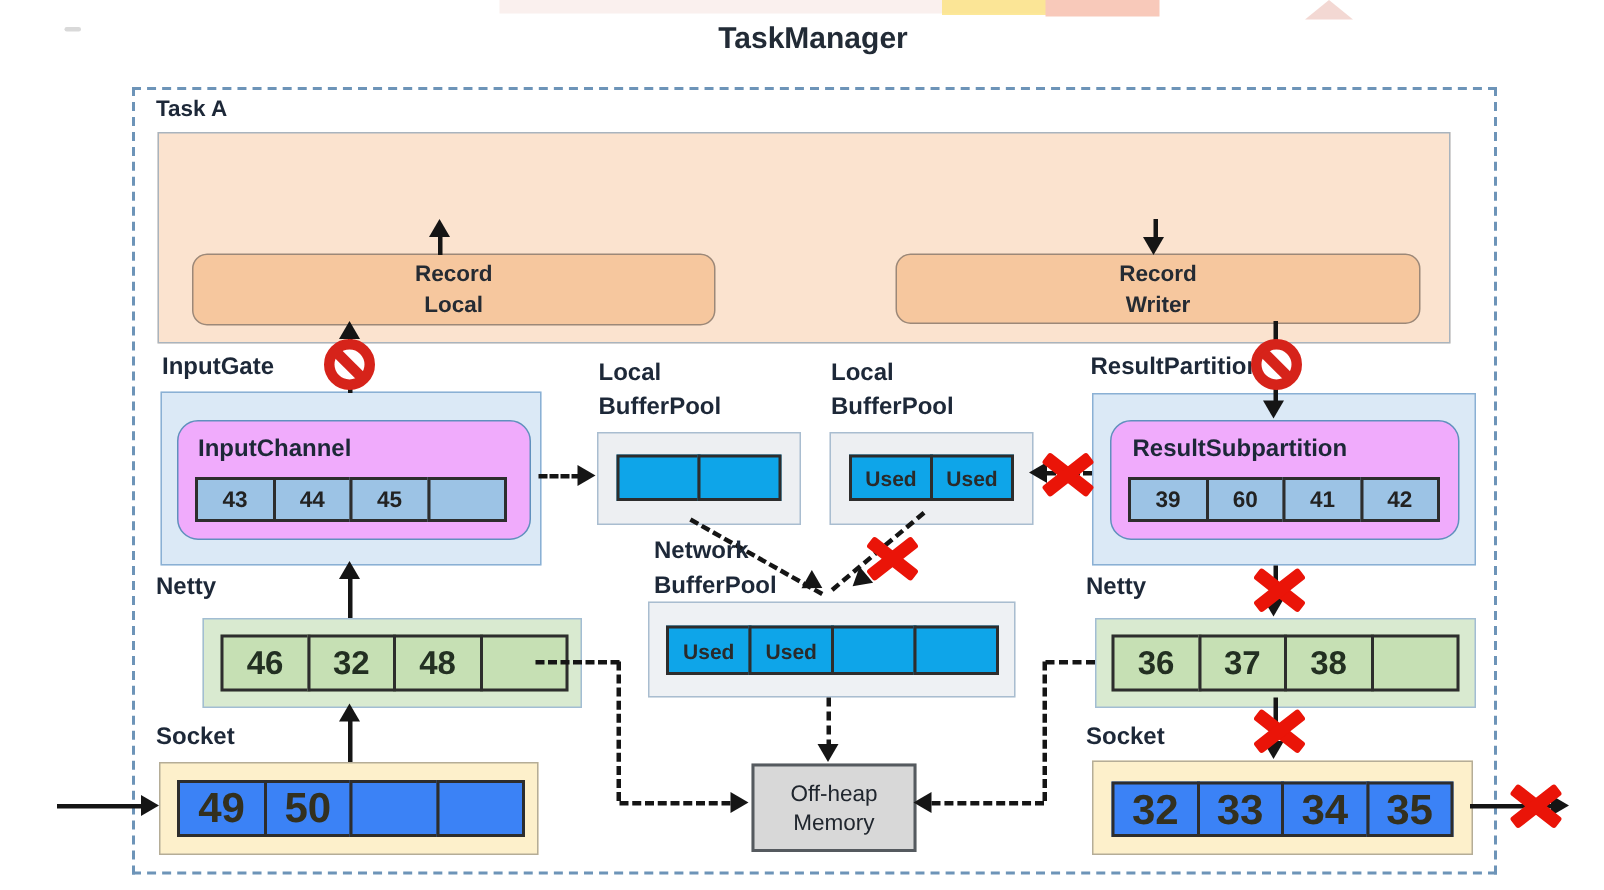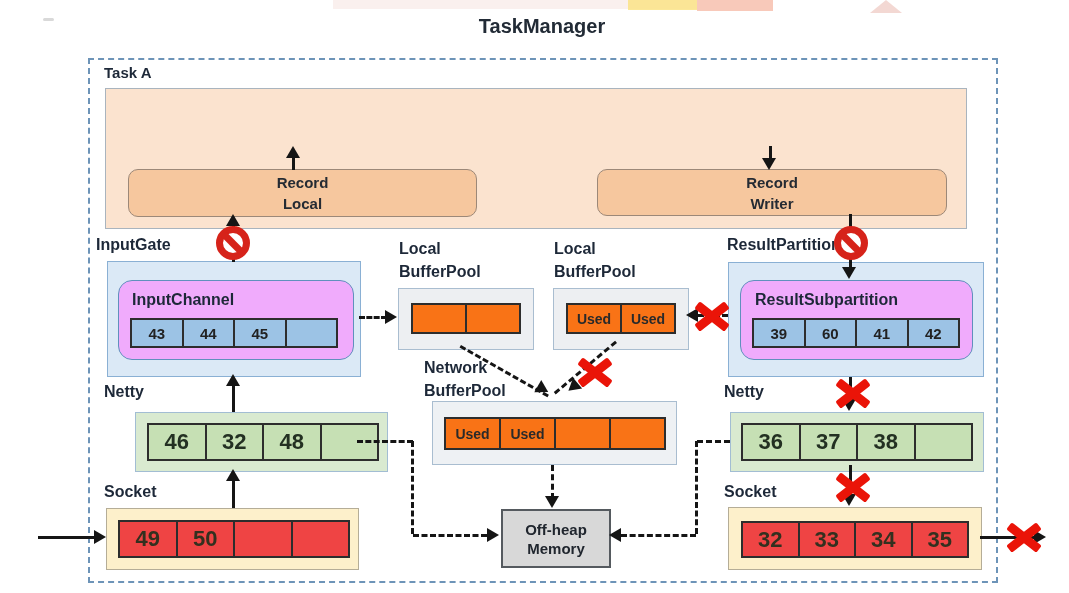--- a/index.html
+++ b/index.html
@@ -16,30 +16,30 @@
   .orange-box{position:absolute;background:#f6c79e;border:1px solid #9c8878;border-radius:10px;
               display:flex;flex-direction:column;align-items:center;justify-content:center;
               font-weight:bold;font-size:16px;color:#252b33;line-height:21px;}
   .blue-outer{position:absolute;background:#dbe9f6;border:1.5px solid #8ab0d4;}
   .blue-inner{position:absolute;background:#f0abfc;border:1.5px solid #6090bd;border-radius:14px;}
   .pool-box{position:absolute;background:#edeff2;border:1.5px solid #a9bdd0;}
   .green-box{position:absolute;background:#d9ead0;border:1.5px solid #a2bdd3;}
   .yellow-box{position:absolute;background:#fdf0cb;border:1.5px solid #b5ad97;}
   .offheap{position:absolute;left:501px;top:509px;width:106px;height:55px;background:#d8d8d8;
            border:2px solid #555a5f;display:flex;flex-direction:column;align-items:center;
-           justify-content:center;font-weight:bold;font-size:15px;line-height:19px;color:#20262e;}
+           justify-content:center;font-weight:normal;font-size:15px;line-height:19px;color:#20262e;}
   
   .cellrow{position:absolute;display:flex;}
   .cellrow .c{flex:1;display:flex;align-items:center;justify-content:center;
               font-weight:bold;border:2px solid #2d2d2d;margin-left:-2px;color:#222;}
   .cellrow .c:first-child{margin-left:0;}
   .cells-blue .c{background:#9cc3e5;font-size:15px;}
   .cells-green .c{background:#c6e0b4;font-size:22px;color:#233022;}
-  .cells-yellow .c{background:#ef4444;font-size:22px;color:#33301f;}
-  .cells-gray .c{background:#f97316;font-size:14px;color:#2a2a2a;}
+  .cells-yellow .c{background:#3b82f6;font-size:28px;color:#33301f;}
+  .cells-gray .c{background:#0ea5e9;font-size:14px;color:#2a2a2a;}
   
   .vl{position:absolute;width:3px;background:#151515;}
   .hl{position:absolute;height:3px;background:#151515;}
   .dh{position:absolute;height:0;border-top:3px dashed #151515;}
   .dv{position:absolute;width:0;border-left:3px dashed #151515;}
   .h-up{position:absolute;width:0;height:0;border-left:7px solid transparent;
         border-right:7px solid transparent;border-bottom:12px solid #151515;}
   .h-down{position:absolute;width:0;height:0;border-left:7px solid transparent;
           border-right:7px solid transparent;border-top:12px solid #151515;}
   .h-right{position:absolute;width:0;height:0;border-top:7px solid transparent;
@@ -82,31 +82,31 @@
   <div class="orange-outer"></div>
   <div class="orange-box" style="left:128px;top:169px;width:347px;height:46px;font-size:15px;">
     <span>Record</span>
     <span>Local</span>
   </div>
   <div class="orange-box" style="left:597px;top:169px;width:348px;height:45px;font-size:15px;">
     <span>Record</span>
     <span>Writer</span>
   </div>
 
-  <div class="lbl" style="left:96px;top:234px;">InputGate</div>
+  <div class="lbl" style="left:108px;top:234px;">InputGate</div>
   <div class="lbl" style="left:727px;top:234px;">ResultPartition</div>
   <div class="two-line" style="left:399px;top:237px;">
     <span>Local</span>
     <span>BufferPool</span>
   </div>
   <div class="two-line" style="left:554px;top:237px;">
     <span>Local</span>
     <span>BufferPool</span>
   </div>
-  <div class="two-line" style="left:424px;top:356px;z-index:2;">
+  <div class="two-line" style="left:436px;top:356px;z-index:2;">
     <span>Network</span>
     <span>BufferPool</span>
   </div>
   <div class="lbl" style="left:104px;top:381px;">Netty</div>
   <div class="lbl" style="left:724px;top:381px;">Netty</div>
   <div class="lbl" style="left:104px;top:481px;">Socket</div>
   <div class="lbl" style="left:724px;top:481px;">Socket</div>
 
   <div class="blue-outer" style="left:107px;top:261px;width:252px;height:114px;"></div>
   <div class="blue-inner" style="left:118px;top:280px;width:234px;height:78px;">

